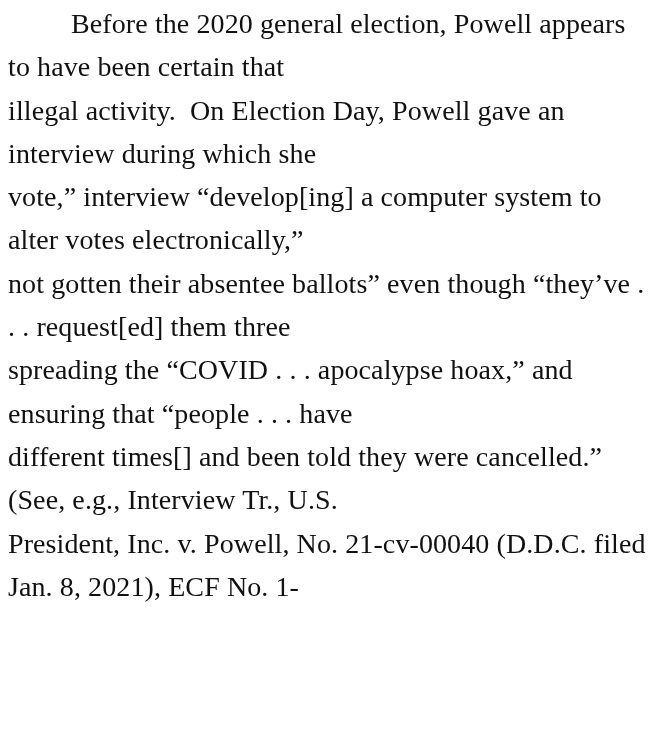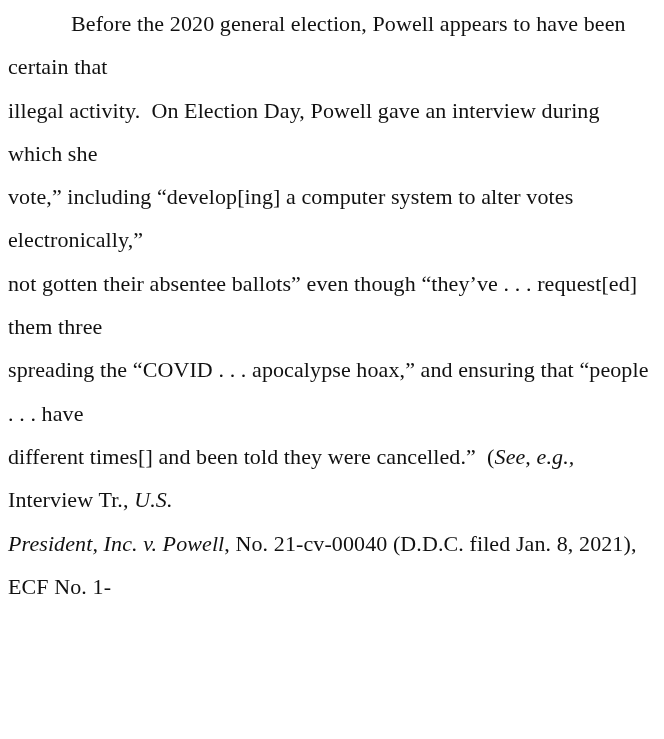--- a/index.html
+++ b/index.html
@@ -9,41 +9,40 @@
   }
   .page {
     position: relative;
     width: 664px;
     height: 739px;
     box-sizing: border-box;
     background: var(--page-bg, #ffffff);
     padding: 2px 10px 0 8px;
     overflow: hidden;
     font-family: "Liberation Serif", "DejaVu Serif", serif;
-    font-size: 22px;
+    font-size: 28px;
     color: var(--text-color, #111111);
   }
   .doc-body .line {
     line-height: 43.3px;
     white-space: pre-wrap;
     letter-spacing: 0.1px;
   }
   .doc-body .line.indent {
     text-indent: 63px;
   }
   .seg.italic {
-    font-style: italic;
   }
 </style>
 </head>
 <body>
 
 <div class="page">
   <div class="doc-body" id="doc-body">
       <div class="line indent"><span class="seg">Before the 2020 general election, Powell appears to have been certain that</span></div>
       <div class="line"><span class="seg">illegal activity.  On Election Day, Powell gave an interview during which she</span></div>
-      <div class="line"><span class="seg">vote,” including “develop[ing] a computer system to alter votes electronically,”</span></div>
+      <div class="line"><span class="seg">vote,” interview “develop[ing] a computer system to alter votes electronically,”</span></div>
       <div class="line"><span class="seg">not gotten their absentee ballots” even though “they’ve . . . request[ed] them three</span></div>
       <div class="line"><span class="seg">spreading the “COVID . . . apocalypse hoax,” and ensuring that “people . . . have</span></div>
       <div class="line"><span class="seg">different times[] and been told they were cancelled.”  (</span><span class="seg italic">See, e.g.,</span><span class="seg"> Interview Tr., </span><span class="seg italic">U.S.</span></div>
       <div class="line"><span class="seg italic">President, Inc. v. Powell</span><span class="seg">, No. 21-cv-00040 (D.D.C. filed Jan. 8, 2021), ECF No. 1-</span></div>
     </div>
 </div>
 
 </body></html>

